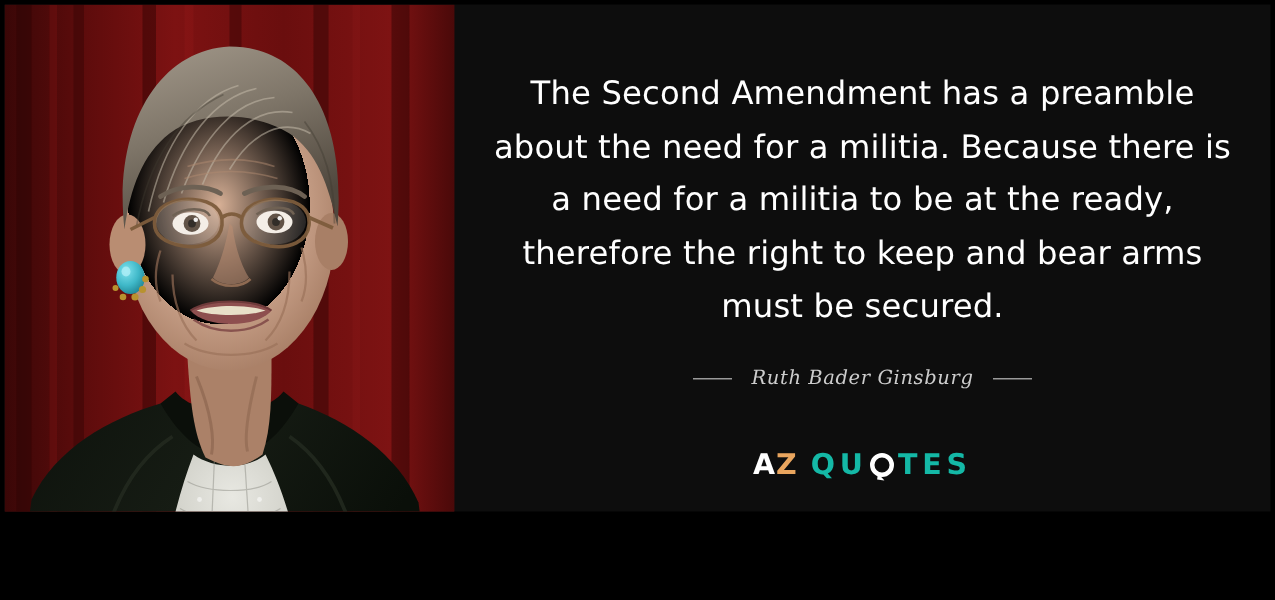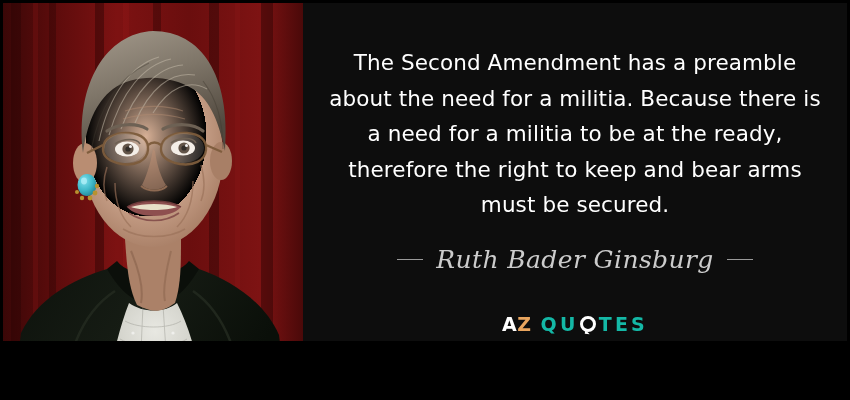--- a/index.html
+++ b/index.html
@@ -64,21 +64,21 @@
   }
   .attribution .rule {
     display: block;
     width: 26px;
     height: 1px;
     background: #9a9a9a;
   }
   .attribution .author {
     font-family: "DejaVu Serif", "Liberation Serif", serif;
     font-style: italic;
-    font-size: 25px;
+    font-size: 13px;
     letter-spacing: 0.4px;
     color: #cccccc;
     white-space: nowrap;
   }
 
   
   .logo {
     margin-top: 41px;
     display: flex;
     align-items: center;

